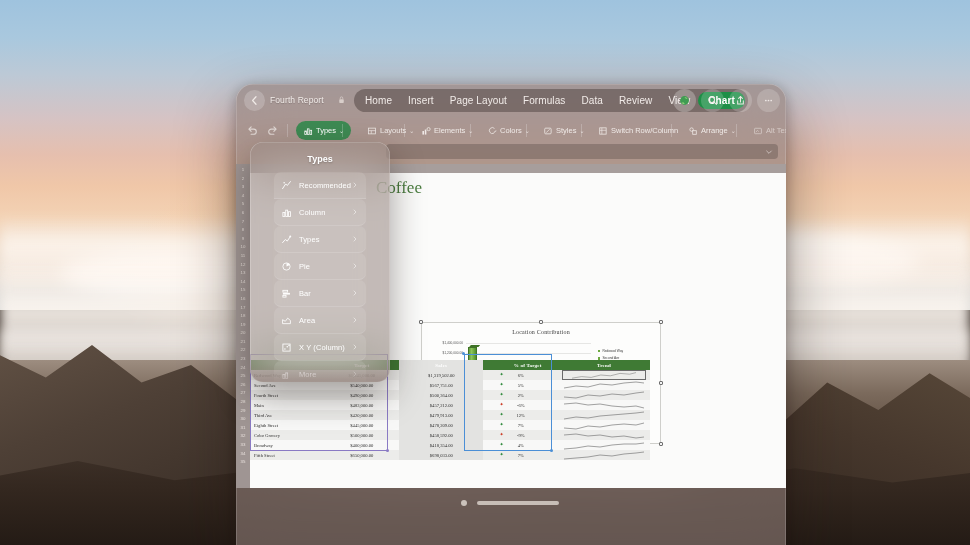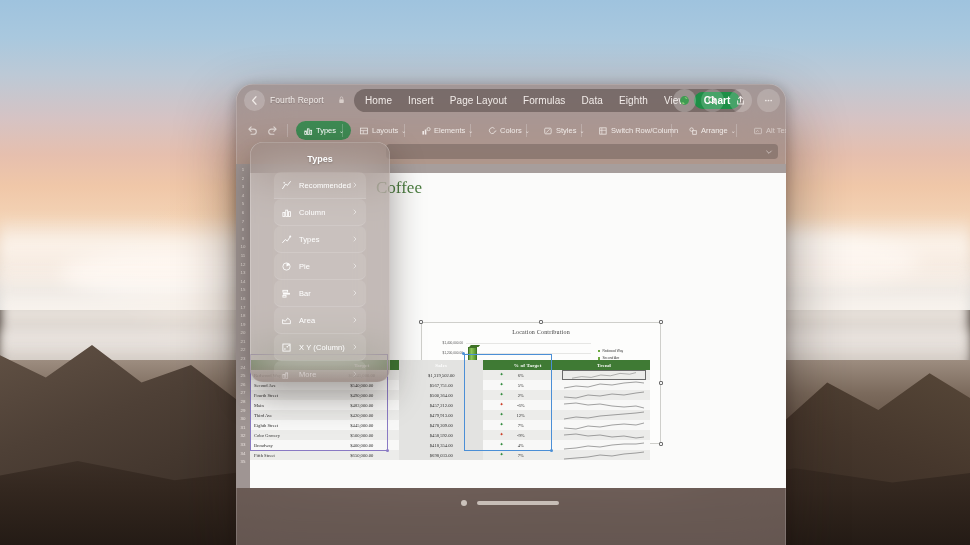--- a/index.html
+++ b/index.html
@@ -294,21 +294,21 @@
       <rect x="3" y="5.5" width="6" height="5" rx="1" fill="#e8e0dc"></rect>
       <path d="M4.3 5.5 V4.2 a1.7 1.7 0 0 1 3.4 0 V5.5" fill="none" stroke="#e8e0dc" stroke-width="1"></path>
     </svg>
 
     <div class="tabs-pill">
       <div class="tab-item">Home</div>
       <div class="tab-item">Insert</div>
       <div class="tab-item">Page Layout</div>
       <div class="tab-item">Formulas</div>
       <div class="tab-item">Data</div>
-      <div class="tab-item">Eighth</div>
+      <div class="tab-item">Review</div>
       <div class="tab-item">View</div>
       <div class="tab-item active">Chart</div>
     </div>
 
     <div class="tb-right">
       <div class="circ-btn collab">
         <svg viewBox="0 0 14 14">
           <circle cx="7" cy="7" r="5.6" fill="#3f9c52"></circle>
           <path d="M7 2.4 a4.6 4.6 0 0 1 4 2.3 l-2.2.2 z" fill="#8fd07a"></path>
           <path d="M3 9.5 a4.6 4.6 0 0 0 4.2 2.1 l-1-2 z" fill="#8fd07a"></path>
@@ -352,21 +352,21 @@
       <svg viewBox="0 0 14 14">
         <rect x="2.5" y="7" width="2.4" height="5" fill="none" stroke="#fff" stroke-width="1.1"></rect>
         <rect x="6.1" y="4" width="2.4" height="8" fill="none" stroke="#fff" stroke-width="1.1"></rect>
         <rect x="9.7" y="6" width="2.4" height="6" fill="none" stroke="#fff" stroke-width="1.1"></rect>
       </svg>
       <span>Types</span>
       <span class="rb-chev">⌄</span>
     </div>
     <div class="rb-sep" style="left:106px;"></div>
 
-    <div class="rb-item" style="left:116px;">
+    <div class="rb-item" style="left:124px;">
       <svg viewBox="0 0 14 14">
         <rect x="2" y="3" width="10" height="8" fill="none" stroke="#efe9e6" stroke-width="1.1"></rect>
         <path d="M2 6.5 H12 M6 6.5 V11" stroke="#efe9e6" stroke-width="1"></path>
       </svg>
       <span>Layouts</span>
       <span class="rb-chev">⌄</span>
     </div>
     <div class="rb-sep" style="left:168px;"></div>
 
     <div class="rb-item" style="left:178px;">

